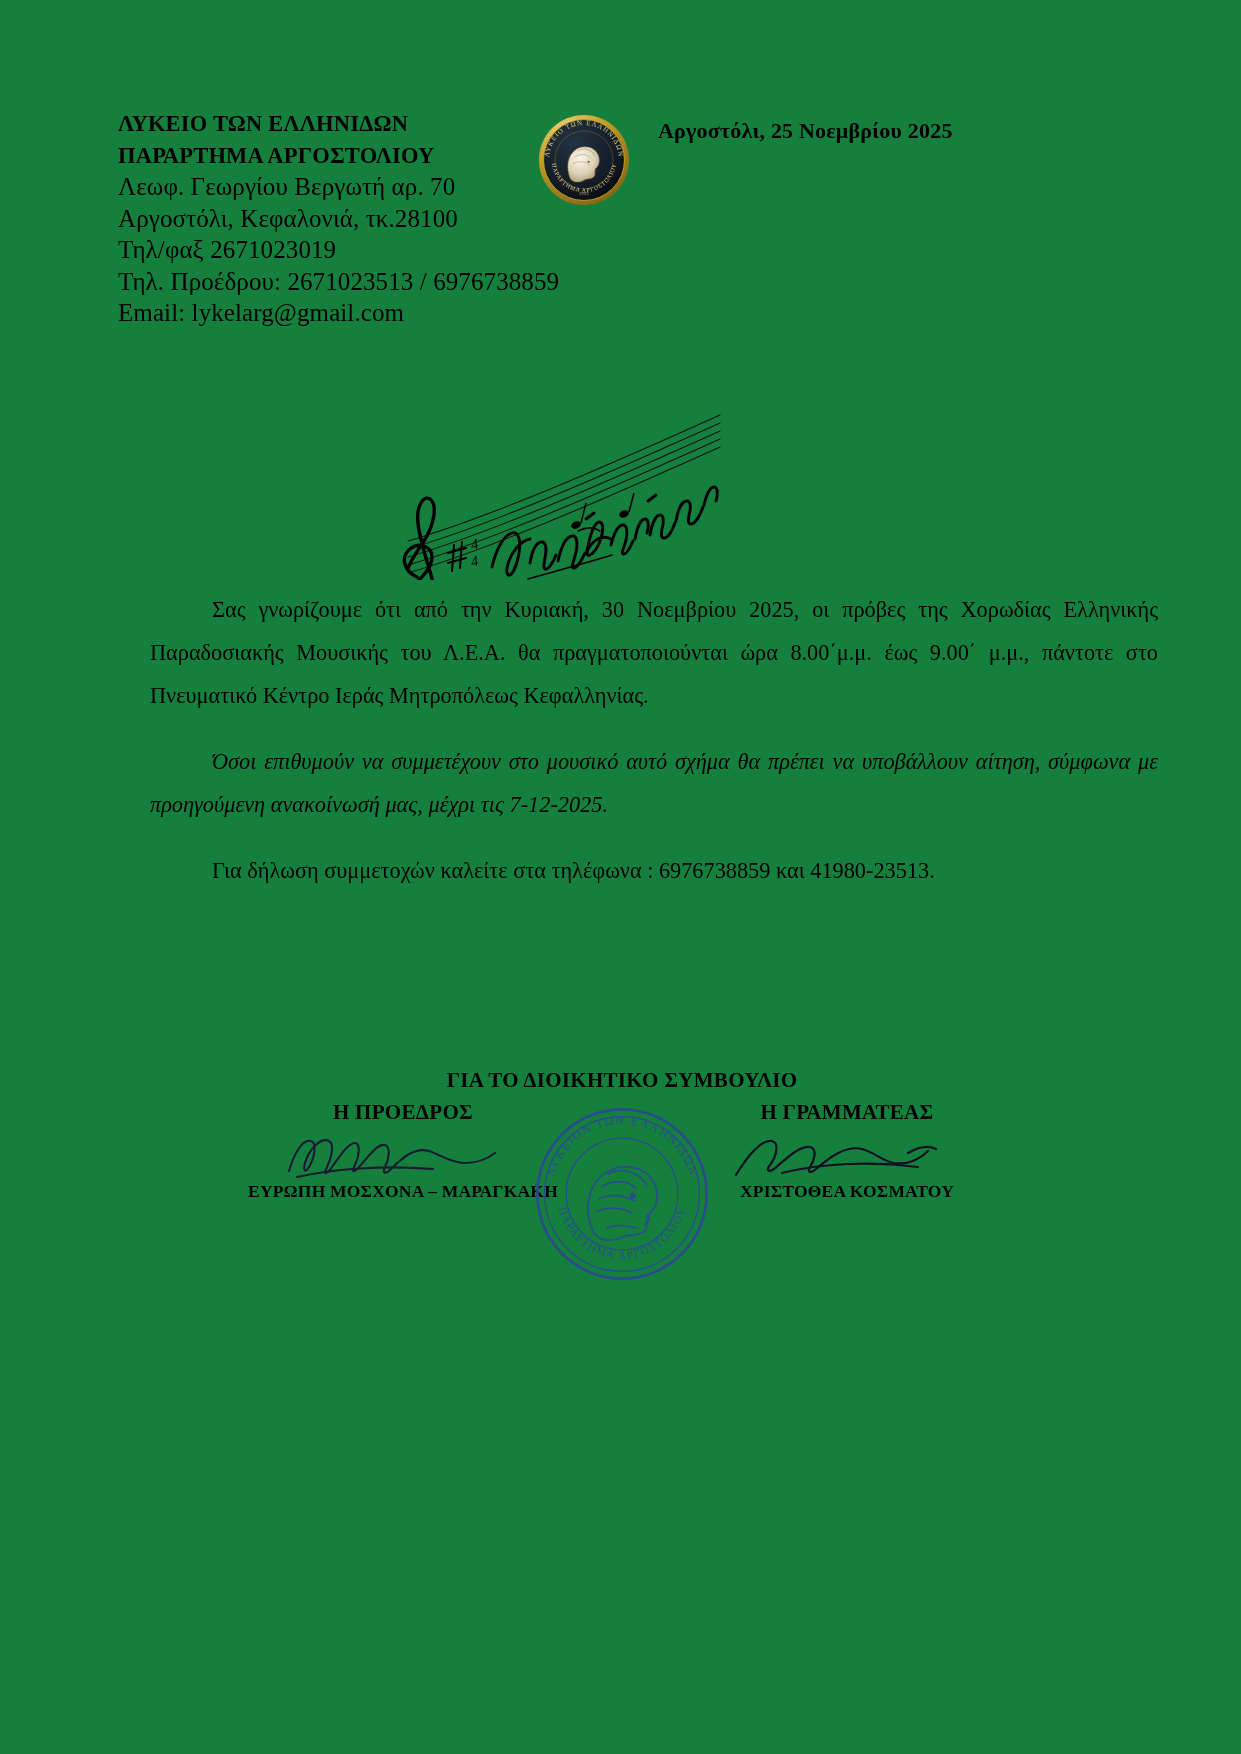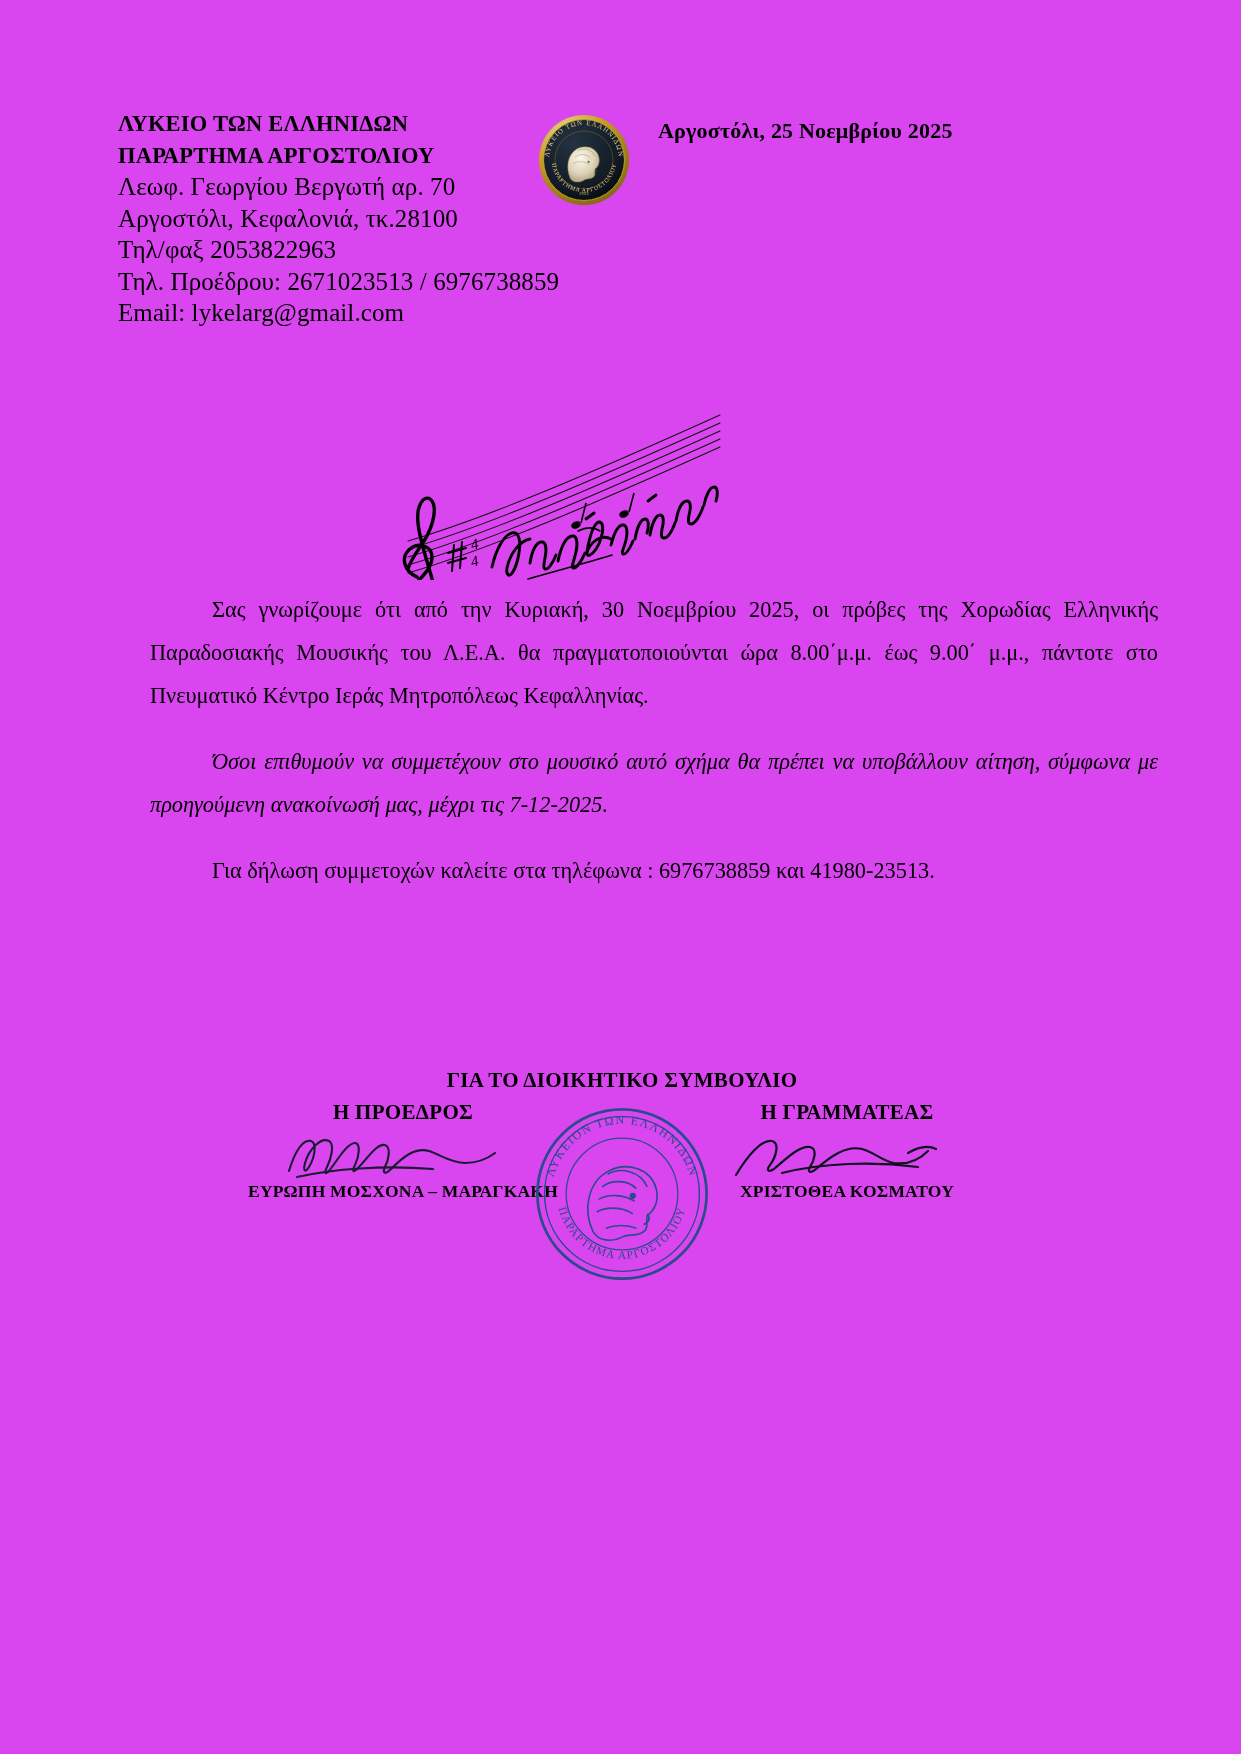--- a/index.html
+++ b/index.html
@@ -2,21 +2,21 @@
 <html lang="el"><head>
 <meta charset="utf-8">
 <style>
   html,body{margin:0;padding:0;background:#ffffff;}
   body{
     width:1241px;height:1754px;position:relative;
     font-family:"Liberation Serif","DejaVu Serif",serif;
     color:#000;
     -webkit-font-smoothing:antialiased;
   }
-  .page{position:absolute;inset:0;background:#d946ef;}
+  .page{position:absolute;inset:0;background:#15803d;}
 
   
   .header{position:absolute;left:118px;top:108px;width:1010px;}
   .letterhead{position:absolute;left:0;top:0;width:500px;}
   .lh-line{font-size:25px;line-height:31.5px;white-space:nowrap;letter-spacing:.1px;}
   .lh-line.bold{font-weight:bold;font-size:22.5px;letter-spacing:.2px;}
 
   
   .seal-wrap{position:absolute;left:420px;top:6px;width:92px;height:92px;}
   .seal{width:92px;height:92px;}
@@ -63,21 +63,21 @@
 
 <div class="page">
 
   <div class="header">
 
     <div class="letterhead">
       <div class="lh-line bold">ΛΥΚΕΙΟ ΤΩΝ ΕΛΛΗΝΙΔΩΝ</div>
       <div class="lh-line bold">ΠΑΡΑΡΤΗΜΑ ΑΡΓΟΣΤΟΛΙΟΥ</div>
       <div class="lh-line">Λεωφ. Γεωργίου Βεργωτή αρ. 70</div>
       <div class="lh-line">Αργοστόλι, Κεφαλονιά, τκ.28100</div>
-      <div class="lh-line">Τηλ/φαξ 2053822963</div>
+      <div class="lh-line">Τηλ/φαξ 2671023019</div>
       <div class="lh-line">Τηλ. Προέδρου: 2671023513 / 6976738859</div>
       <div class="lh-line">Email: lykelarg@gmail.com</div>
     </div>
 
     <div class="seal-wrap">
       <svg class="seal" viewBox="0 0 200 200">
         <defs>
           <radialGradient id="rimg" cx="35%" cy="25%" r="85%">
             <stop offset="0%" stop-color="#f2e2a4"></stop>
             <stop offset="45%" stop-color="#c9a227"></stop>

